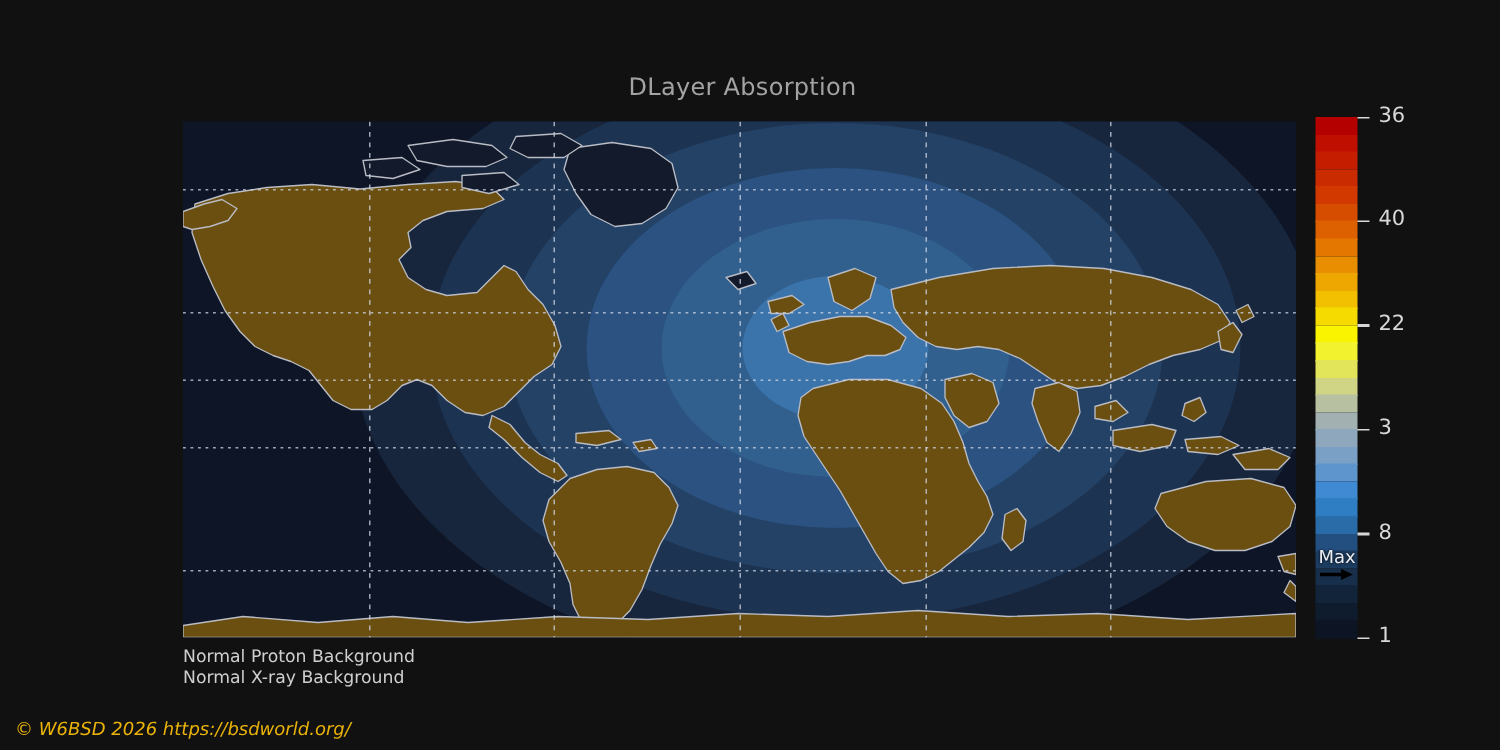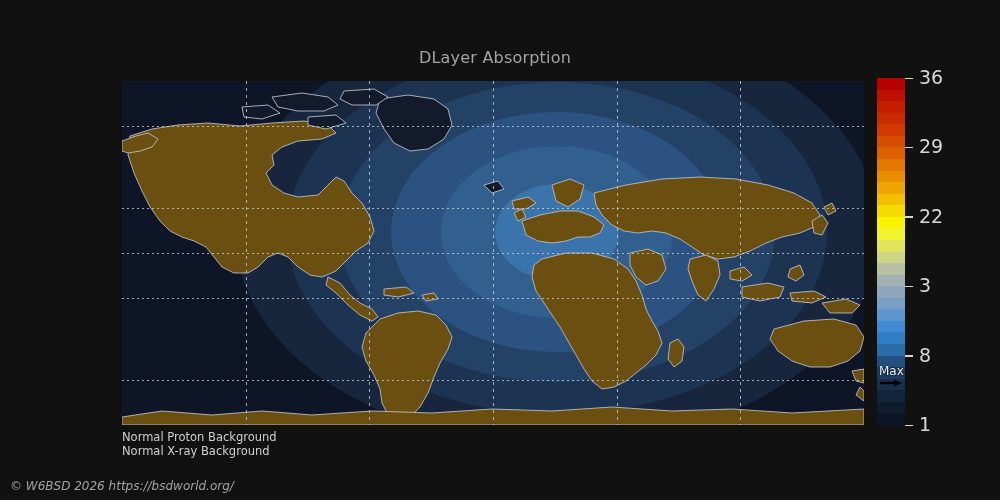--- a/index.html
+++ b/index.html
@@ -31,34 +31,34 @@
   .grid-v{position:absolute;top:0;height:344px;width:1px;
     background-image:linear-gradient(to bottom,#cfd6e4 0 3px,transparent 3px 7px);
     background-size:1px 7px;opacity:.75;}
 
   
   .cbar{position:absolute;left:877px;top:78px;width:28px;height:347px;}
   .cbar-band{position:absolute;left:0;width:28px;}
   .cbar-ticks{position:absolute;left:905px;top:78px;width:70px;height:347px;}
   .ctick{position:absolute;left:0;width:70px;height:1px;}
   .ctick i{position:absolute;left:0;top:-0.5px;width:8px;height:1.5px;background:#d8d8d8;display:block;}
-  .ctick span{position:absolute;left:14px;top:-9px;color:#d8d8d8;font-size:19px;line-height:16px;}
+  .ctick span{position:absolute;left:14px;top:-9px;color:#d8d8d8;font-size:14px;line-height:16px;}
   .cbar-label-holder{position:absolute;left:936px;top:425px;}
 
   .maxmark{position:absolute;left:879px;top:366px;width:26px;height:24px;}
   .maxmark .mx{color:#e9edf3;font-size:12px;line-height:10px;display:block;
      font-family:"DejaVu Sans",sans-serif;text-shadow:0 0 2px #000;}
   .maxmark .arrow{position:absolute;left:1px;top:13px;width:22px;height:8px;}
 
   
   .note{position:absolute;color:#cfcfcf;font-size:11.5px;white-space:nowrap;}
   .note1{left:122px;top:430px;}
   .note2{left:122px;top:444px;}
   .stamp{position:absolute;left:722px;top:435px;color:#cfcfcf;font-size:11.5px;white-space:nowrap;}
-  .copy{position:absolute;left:10px;top:479px;color:#a3a3a3;font-size:12px;
+  .copy{position:absolute;left:10px;top:479px;color:#eab308;font-size:12px;
         font-style:italic;white-space:nowrap;}
 </style>
 </head>
 <body>
 
 <div id="root">
 
   <div class="title">DLayer Absorption</div>
 
   <div class="map-wrap">
@@ -210,21 +210,21 @@
     </svg>
   </div>
 
   <div class="cbar-ticks" id="cbar-ticks">
       <div class="ctick" style="top: 0px;">
         <i></i>
         <span>36</span>
       </div>
       <div class="ctick" style="top: 69.4px;">
         <i></i>
-        <span>29</span>
+        <span>40</span>
       </div>
       <div class="ctick" style="top: 138.8px;">
         <i></i>
         <span>22</span>
       </div>
       <div class="ctick" style="top: 208.2px;">
         <i></i>
         <span>3</span>
       </div>
       <div class="ctick" style="top: 277.6px;">

